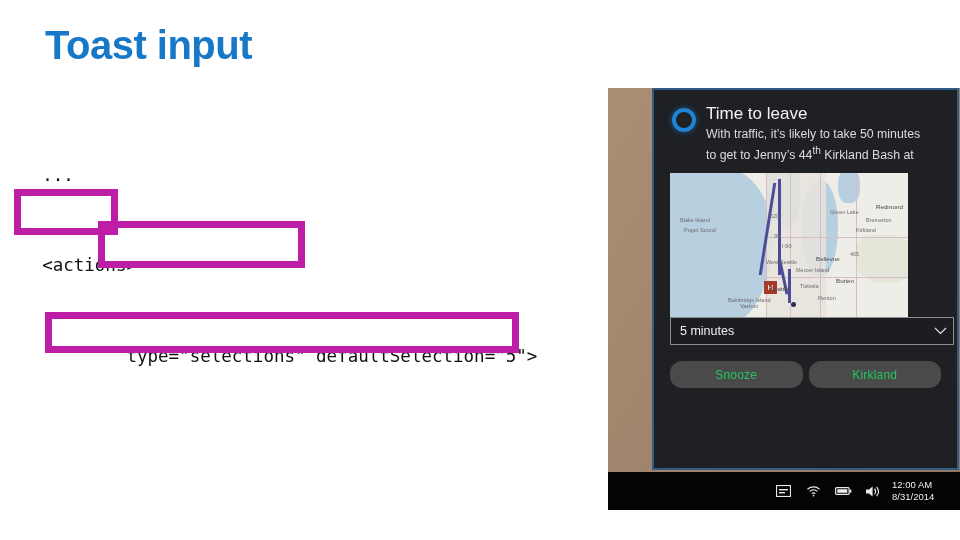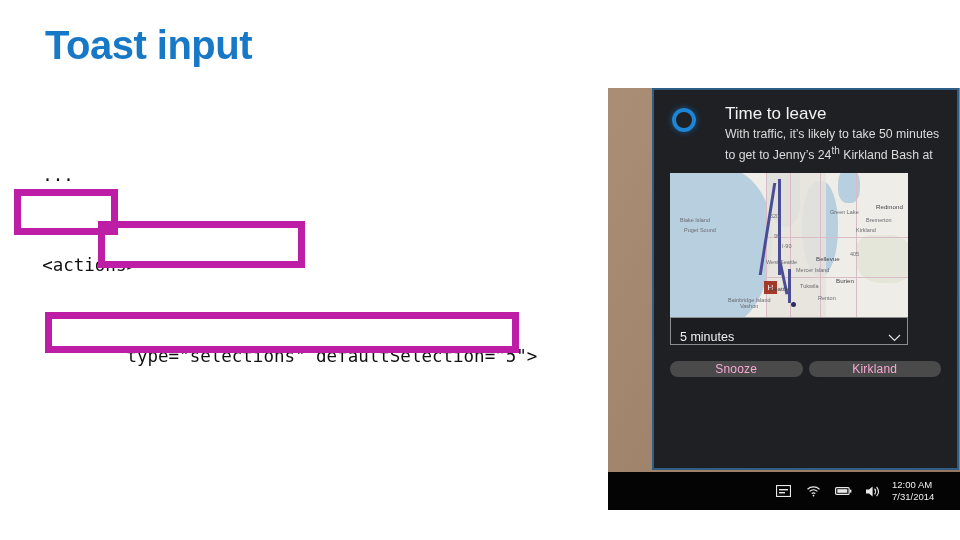--- a/index.html
+++ b/index.html
@@ -79,21 +79,21 @@
   
   #toast {
     position: absolute;
     left: 44px; top: 0px;
     width: 307px; height: 382px;
     background: #1e2024;
     border: 2px solid #2f5d86;
     box-sizing: border-box;
     padding: 14px 16px 0 16px;
   }
-  #toast-header { display: flex; align-items: flex-start; gap: 19px; }
+  #toast-header { display: flex; align-items: flex-start; }
   #cortana-icon {
     flex: 0 0 auto;
     width: 24px; height: 24px;
     margin: 4px 10px 0 2px;
     border-radius: 50%;
     border: 4px solid #1d84d6;
     box-sizing: border-box;
     box-shadow: 0 0 6px rgba(29,132,214,.55);
   }
   #toast-text { flex: 1 1 auto; min-width: 0; }
@@ -204,25 +204,25 @@
 
   
   #snooze-label {
     margin: 12px 0 6px 0;
     font-family: "Liberation Sans", sans-serif;
     font-size: 12px;
     color: #e3e3e3;
   }
   #snooze-select {
     position: relative;
-    width: 238px; height: 28px;
+    width: 284px; height: 28px;
     border: 1px solid #8d8d8d;
     background: #1b1d21;
     box-sizing: border-box;
-    display: flex; align-items: flex-end;
+    display: flex; align-items: center;
   }
   #snooze-value {
     flex: 1 1 auto;
     padding-left: 9px;
     font-family: "Liberation Sans", sans-serif;
     font-size: 12.5px;
     color: #f0f0f0;
   }
   #snooze-chevron {
     flex: 0 0 auto;
@@ -232,23 +232,23 @@
     font-size: 11px;
     line-height: 1;
   }
   #toast-buttons {
     display: flex;
     gap: 6px;
     margin-top: 16px;
   }
   .toast-btn {
     flex: 1 1 0;
-    height: 16px;
+    height: 27px;
     background: #4a4a4a;
-    color: #f9a8d4;
+    color: #22c55e;
     font-family: "Liberation Sans", sans-serif;
     font-size: 12px;
     display: flex;
     align-items: center;
     justify-content: center;
     letter-spacing: .2px;
     border-radius: 12px;
   }
 
   
@@ -306,21 +306,21 @@
     <div id="wallpaper-tint"></div>
 
     <div id="toast">
 
       <div id="toast-header">
         <div id="cortana-icon"></div>
         <div id="toast-text">
           <div id="toast-title">Time to leave</div>
           <div id="toast-body">
             <div>With traffic, it’s likely to take 50 minutes</div>
-            <div><span>to get to Jenny’s 24</span><sup>th</sup><span> Kirkland Bash at</span></div>
+            <div><span>to get to Jenny’s 44</span><sup>th</sup><span> Kirkland Bash at</span></div>
           </div>
         </div>
       </div>
 
       <div id="map-wrap">
         <div id="map-land"></div>
         <div class="water" id="water-main"></div>
         <div class="water" id="water-sound"></div>
         <div class="water" id="water-lake"></div>
         <div class="water" id="water-lake2"></div>
@@ -404,17 +404,17 @@
       </div>
       <div class="tray-icon">
         <svg width="16" height="13" viewBox="0 0 16 13" aria-hidden="true">
           <path d="M1 4.6 L4 4.6 L7.6 1.4 L7.6 11.6 L4 8.4 L1 8.4 Z" fill="#e8e8e8"></path>
           <path d="M9.6 3.6 A5 5 0 0 1 9.6 9.4" fill="none" stroke="#e8e8e8" stroke-width="1.1"></path>
           <path d="M11.6 1.8 A7.6 7.6 0 0 1 11.6 11.2" fill="none" stroke="#e8e8e8" stroke-width="1.1"></path>
         </svg>
       </div>
       <div id="tray-clock">
         <div>12:00 AM</div>
-        <div>7/31/2014</div>
+        <div>8/31/2014</div>
       </div>
     </div>
   </div>
 </div>
 
 </body></html>

